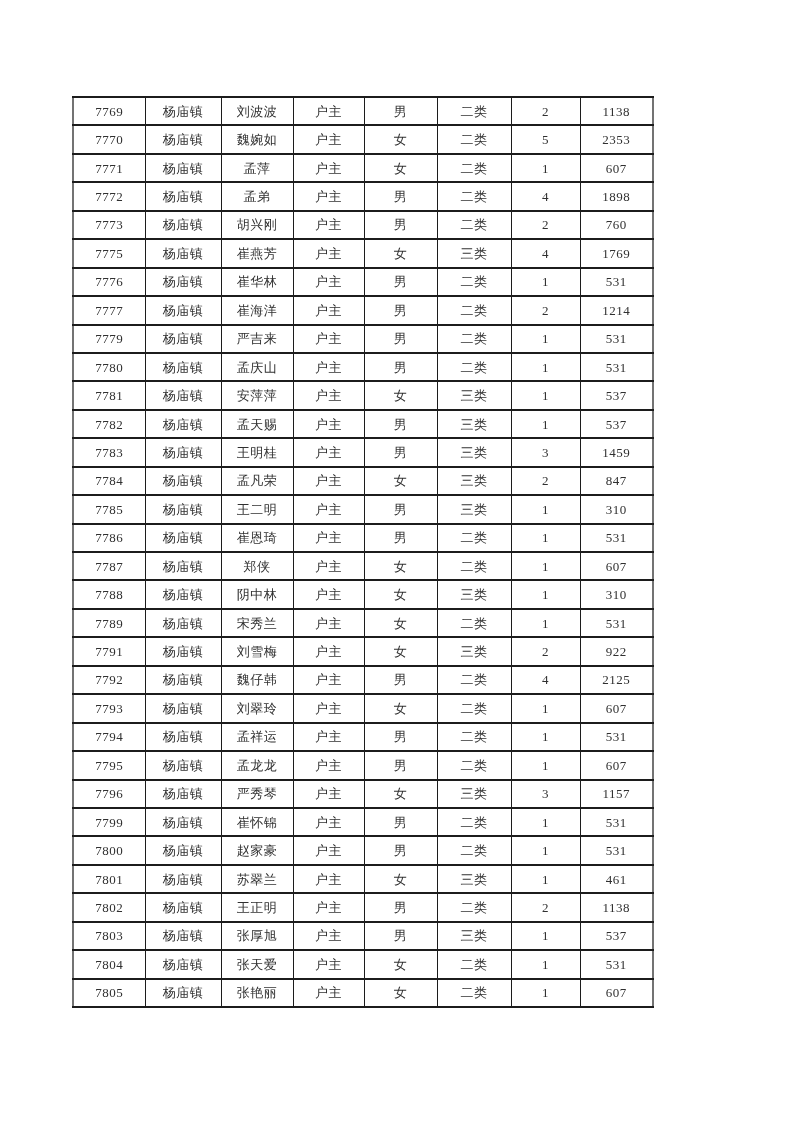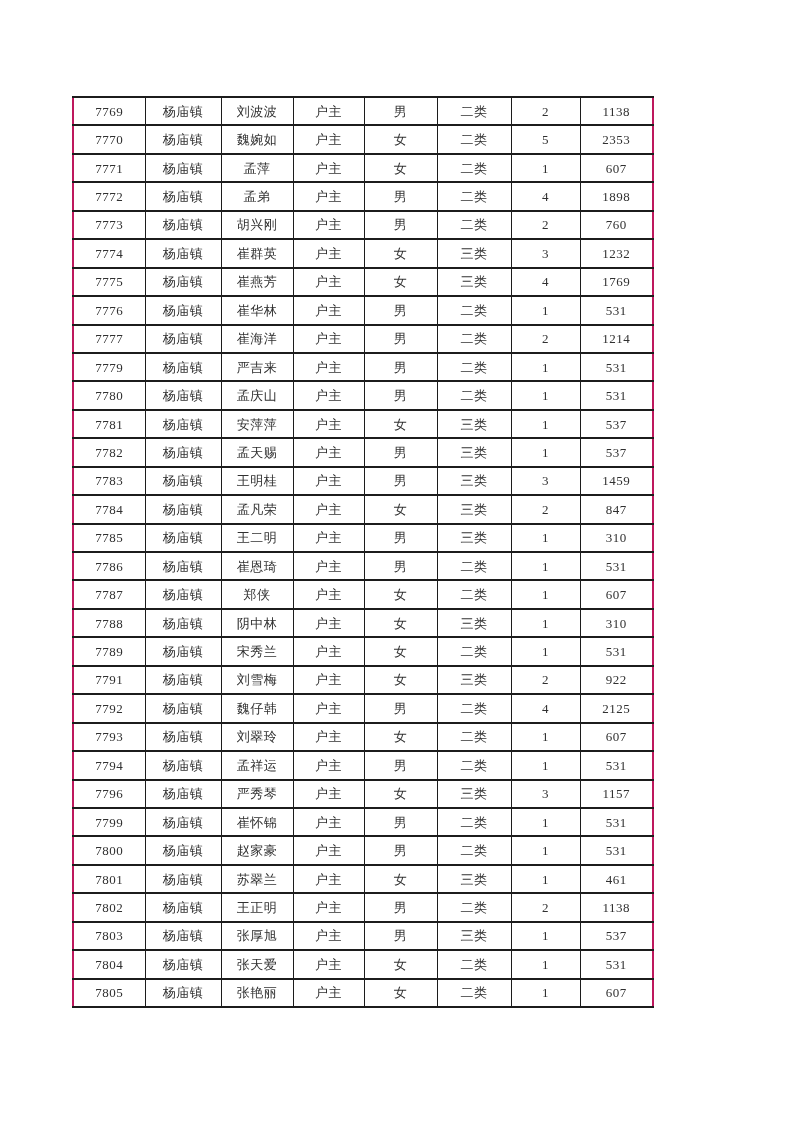--- a/index.html
+++ b/index.html
@@ -22,21 +22,21 @@
     background: #ffffff;
   }
   table.data-table {
     position: absolute;
     left: 72px;
     top: 96px;
     width: 580px;
     height: 912px;
     border-collapse: collapse;
     table-layout: fixed;
-    border: 2px solid #be185d;
+    border: 2px solid #737373;
   }
   table.data-table td {
     border-left: 1px solid #1c1c1c;
     border-right: 1px solid #1c1c1c;
     border-top: 2px solid #1c1c1c;
     border-bottom: 2px solid #1c1c1c;
     text-align: center;
     vertical-align: middle;
     font-size: 13px;
     line-height: 1;
@@ -107,30 +107,20 @@
           <td>7773</td>
           <td>杨庙镇</td>
           <td>胡兴刚</td>
           <td>户主</td>
           <td>男</td>
           <td>二类</td>
           <td>2</td>
           <td>760</td>
         </tr>
         <tr>
-          <td>7774</td>
-          <td>杨庙镇</td>
-          <td>崔群英</td>
-          <td>户主</td>
-          <td>女</td>
-          <td>三类</td>
-          <td>3</td>
-          <td>1232</td>
-        </tr>
-        <tr>
           <td>7775</td>
           <td>杨庙镇</td>
           <td>崔燕芳</td>
           <td>户主</td>
           <td>女</td>
           <td>三类</td>
           <td>4</td>
           <td>1769</td>
         </tr>
         <tr>
@@ -295,20 +285,30 @@
         </tr>
         <tr>
           <td>7794</td>
           <td>杨庙镇</td>
           <td>孟祥运</td>
           <td>户主</td>
           <td>男</td>
           <td>二类</td>
           <td>1</td>
           <td>531</td>
+        </tr>
+        <tr>
+          <td>7795</td>
+          <td>杨庙镇</td>
+          <td>孟龙龙</td>
+          <td>户主</td>
+          <td>男</td>
+          <td>二类</td>
+          <td>1</td>
+          <td>607</td>
         </tr>
         <tr>
           <td>7796</td>
           <td>杨庙镇</td>
           <td>严秀琴</td>
           <td>户主</td>
           <td>女</td>
           <td>三类</td>
           <td>3</td>
           <td>1157</td>

